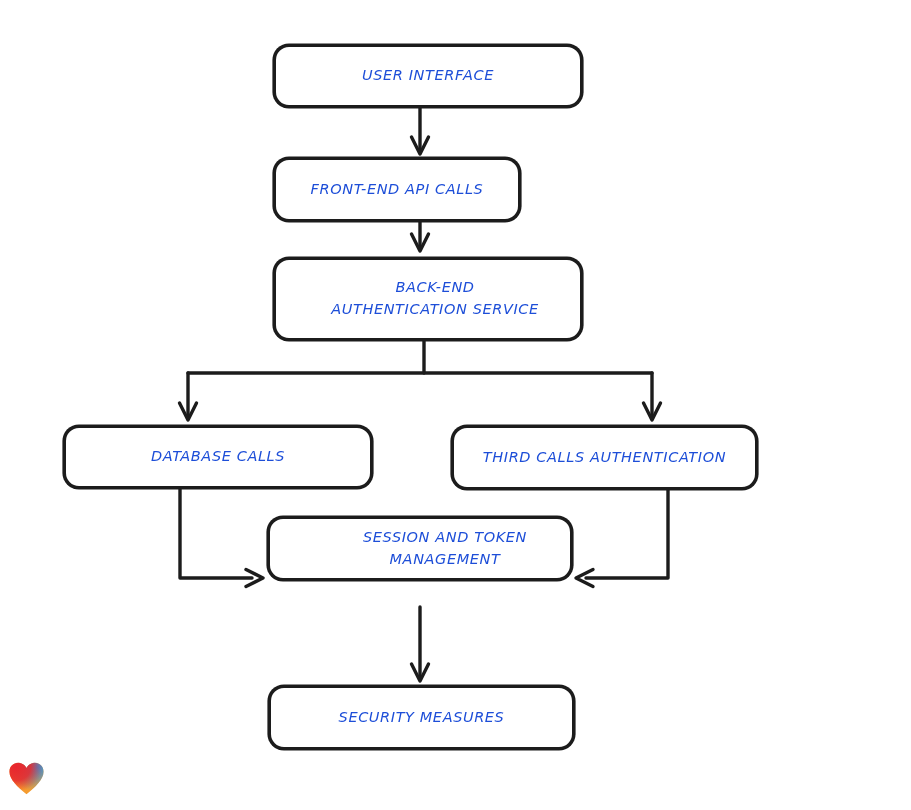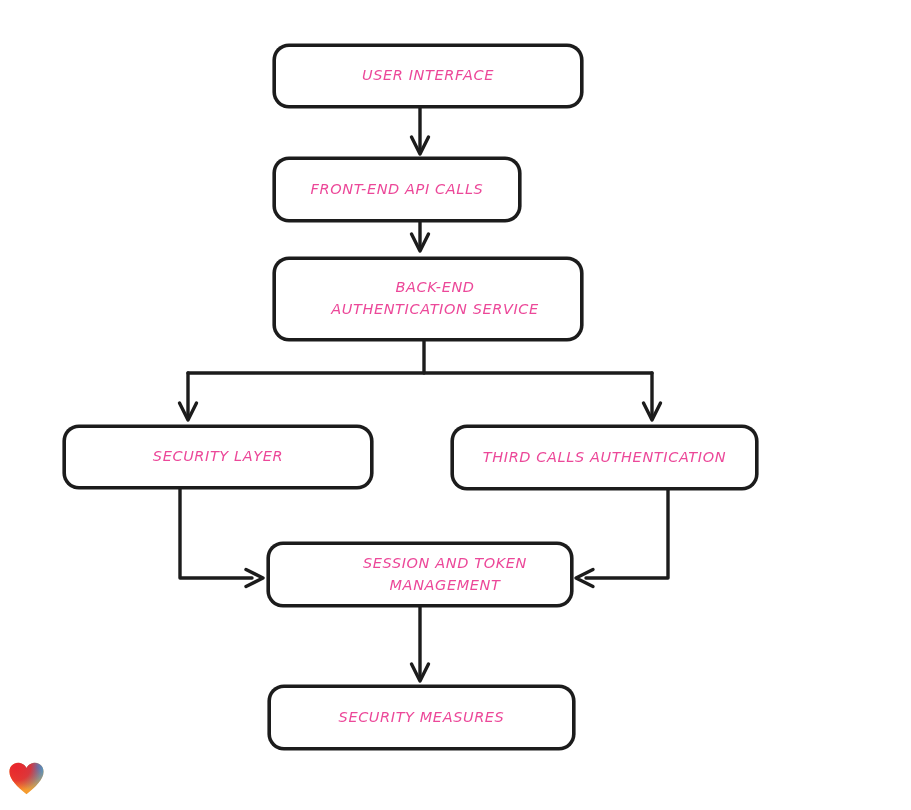--- a/index.html
+++ b/index.html
@@ -29,36 +29,36 @@
     box-sizing: border-box;
     background: #ffffff;
     border: 3px solid #1c1c1c;
     border-radius: 16px;
     box-shadow: 0 0 0 0.6px #1c1c1c;
     display: flex;
     align-items: center;
     justify-content: center;
     text-align: center;
     z-index: 2;
-    color: #ec4899;
+    color: #1d4ed8;
     font-style: italic;
     font-size: 14.5px;
     letter-spacing: 0.6px;
     line-height: 1.5;
   }
   .node span { display: inline-block; }
   .node.nowrap span { white-space: nowrap; }
   .node.wrap span { max-width: 215px; margin-left: 14px; }
 
   .n1 { left: 273px; top: 44px;  width: 310px; height: 64px; }
   .n2 { left: 273px; top: 157px; width: 248px; height: 65px; }
   .n3 { left: 273px; top: 257px; width: 310px; height: 84px; }
   .n4 { left: 63px;  top: 425px; width: 310px; height: 64px; }
   .n5 { left: 451px; top: 425px; width: 307px; height: 65px; }
-  .n6 { left: 267px; top: 542px; width: 306px; height: 65px; padding-left: 36px; }
+  .n6 { left: 267px; top: 516px; width: 306px; height: 65px; padding-left: 36px; }
   .n7 { left: 268px; top: 685px; width: 307px; height: 65px; }
 
   .logo {
     position: absolute;
     left: 8px;
     top: 761px;
     width: 37px;
     height: 35px;
     z-index: 3;
   }
@@ -111,21 +111,21 @@
 
   <div class="node n2 nowrap">
     <span>FRONT-END API CALLS</span>
   </div>
 
   <div class="node n3 wrap">
     <span>BACK-END AUTHENTICATION SERVICE</span>
   </div>
 
   <div class="node n4 nowrap">
-    <span>SECURITY LAYER</span>
+    <span>DATABASE CALLS</span>
   </div>
 
   <div class="node n5 nowrap">
     <span>THIRD CALLS AUTHENTICATION</span>
   </div>
 
   <div class="node n6 wrap">
     <span>SESSION AND TOKEN MANAGEMENT</span>
   </div>
 

